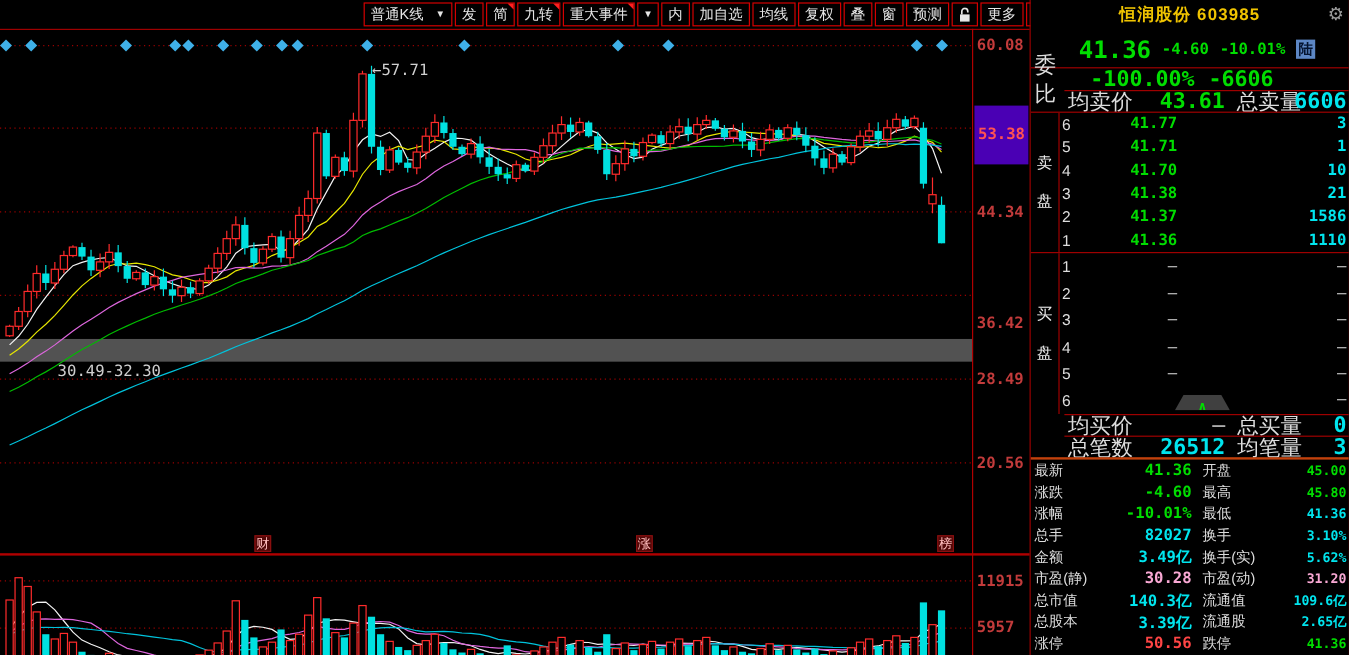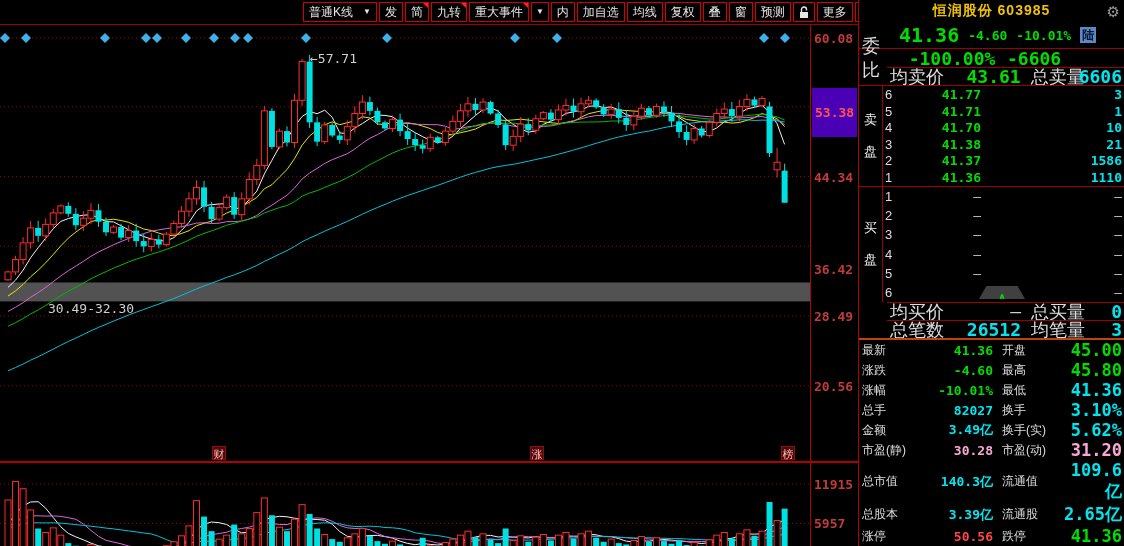--- a/index.html
+++ b/index.html
@@ -78,21 +78,21 @@
   .dash { color:#cfcfcf; font-weight:normal; }
   #arrow-widget { position:absolute; left:120px; bottom:3px; width:46px; height:13px; background:#404040;
                   clip-path:polygon(16% 0,84% 0,100% 100%,0 100%); text-align:center; cursor:pointer; }
   #arrow-widget span { color:#00dd00; font-size:10px; font-weight:bold; line-height:12px; }
 
   #stats { border-top:2px solid #c2410c; flex:1; display:flex; flex-direction:column; }
   .stat-row { flex:1; display:flex; align-items:center; font-size:13px; }
   .st-l1 { width:62px; padding-left:3px; font-size:12px; white-space:nowrap; }
   .st-v1 { width:72px; text-align:right; font-size:13px; }
   .st-l2 { width:66px; padding-left:9px; font-size:12px; white-space:nowrap; }
-  .st-v2 { flex:1; text-align:right; padding-right:2px; font-size:17px; }
+  .st-v2 { flex:1; text-align:right; padding-right:2px; font-size:11px; }
 </style>
 </head>
 <body>
 
 <div id="app">
 
   <div id="toolbar">
       <div class="tb-btn">
         <span>普通K线</span>
         <span class="caret">▼</span>

